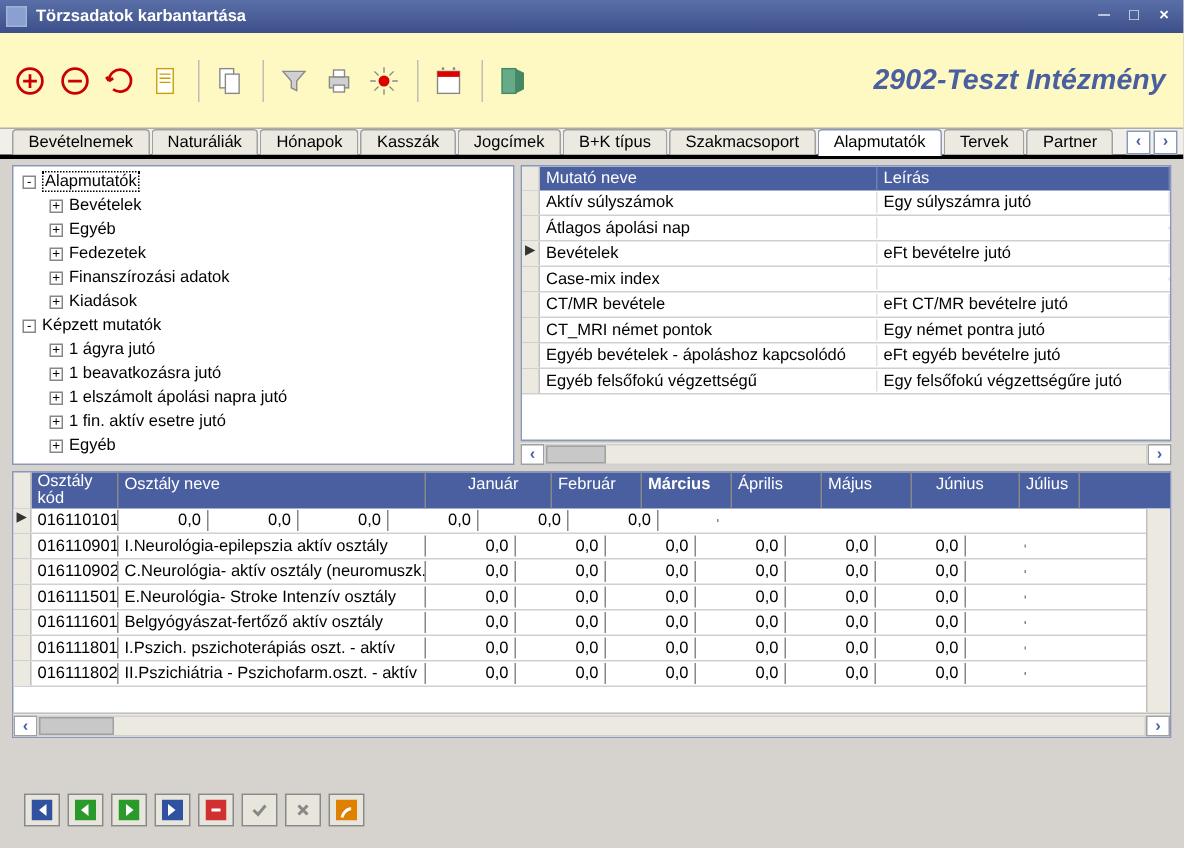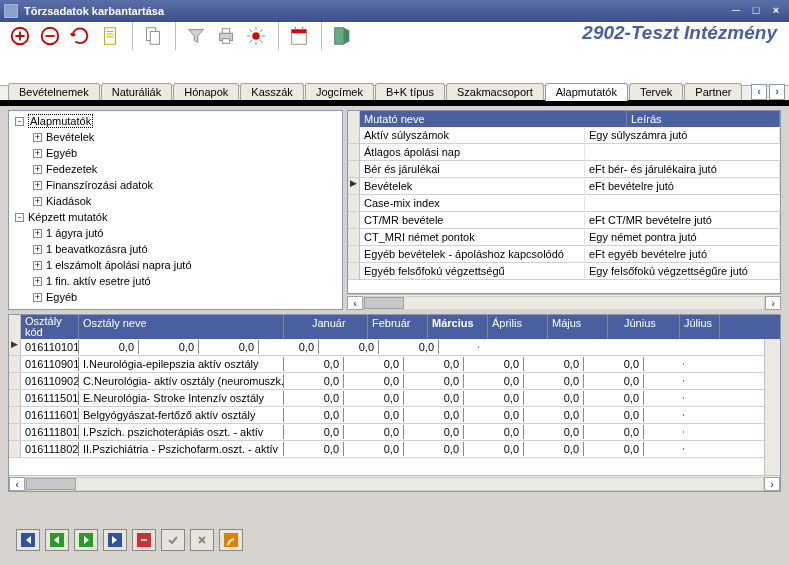--- a/index.html
+++ b/index.html
@@ -3,30 +3,30 @@
 <meta charset="utf-8">
 <style>
 * { box-sizing: border-box; margin: 0; padding: 0; font-family: Tahoma, Arial, sans-serif; font-size: 11px; }
 body { background: #d6d3ce; width: 789px; height: 565px; overflow: hidden; }
 
 .titlebar { background: linear-gradient(#5a6fa8,#3d4f8a); height: 22px; display: flex; align-items: center; padding: 0 4px; color: #fff; }
 .titlebar .icon { width: 14px; height: 14px; background: #8aa0d0; margin-right: 6px; border:1px solid #fff3; }
 .titlebar .title { flex: 1; font-weight: bold; }
 .titlebar .wbtn { width: 18px; height: 14px; margin-left: 2px; text-align: center; line-height: 12px; color: #fff; cursor: pointer; font-weight: bold; }
 
-.toolbar { height: 64px; background: #ffffff; border-bottom: 1px solid #b0aea4; display: flex; padding: 0 6px; }
+.toolbar { height: 64px; background: #fef9c3; border-bottom: 1px solid #b0aea4; display: flex; align-items: center; padding: 0 6px; }
 .toolbar .tbtn { width: 28px; height: 28px; margin-right: 2px; display:flex; align-items:center; justify-content:center; border:1px solid transparent; cursor:pointer; }
 .toolbar svg { width:22px; height:22px; }
 .toolbar .sep { width:1px; height:28px; background:#c0beb4; margin:0 6px; }
 .headright { margin-left:auto; text-align:right; padding-right:6px; }
 .headright .inst { color:#4a5fa0; font-size:19px; font-style:italic; font-weight:bold; }
 .headright .sub { color:#8a0000; font-size:12px; font-weight:bold; display:inline-block; margin-right:10px; }
 .headright .yr { color:#4a5fa0; font-size:19px; font-style:italic; font-weight:bold; display:inline-block; }
 
-.tabs { display:flex; align-items:flex-end; height:20px; background:#f0efe9; padding-left:8px; border-bottom:6px solid #000000; }
+.tabs { display:flex; align-items:flex-end; height:20px; background:#f0efe9; padding-left:8px; border-bottom:3px solid #000000; }
 .tab { padding:2px 10px; border:1px solid #a0a0a0; border-bottom:none; background:#ece9e1; margin-right:1px; border-radius:3px 3px 0 0; cursor:pointer; }
 .tab.active { background:#fff; border-color:#8a98b8; padding-bottom:3px; position:relative; top:1px; }
 .tabnav { margin-left:auto; display:flex; gap:2px; padding-right:4px; }
 .tabnav .nbtn { width:16px; height:16px; border:1px solid #8a98b8; background:#fff; text-align:center; line-height:12px; color:#4a5fa0; cursor:pointer; font-weight:bold; }
 
 .content { padding:4px 8px 0 8px; }
 
 .upper { display:flex; gap:4px; height:200px; }
 .tree { width:335px; background:#fff; border:1px solid #8a98b8; overflow:auto; padding:2px; }
 .tree .nd { display:flex; align-items:center; height:16px; }
@@ -205,38 +205,33 @@
         </div>
         <div class="nd" style="padding-left: 22px;">
           <span class="exp">+</span>
           <span class="lbl">Egyéb</span>
         </div>
       </div>
     <div class="grid1wrap">
       <div class="grid1">
         <div class="ghead">
           <div class="rowmark"></div>
-          <div class="gc" style="width:267px">Mutató neve</div>
+          <div class="gc" style="width:225px">Mutató neve</div>
           <div class="gc" style="flex:1">Leírás</div>
         </div>
         <div class="gbody" id="g1body">
             <div class="grow">
               <div class="rowmark"></div>
               <div class="rc" style="width:225px">Aktív súlyszámok</div>
               <div class="rc" style="flex:1">Egy súlyszámra jutó</div>
             </div>
             <div class="grow">
               <div class="rowmark"></div>
               <div class="rc" style="width:225px">Átlagos ápolási nap</div>
               <div class="rc" style="flex:1"></div>
-            </div>
-            <div class="grow">
-              <div class="rowmark"></div>
-              <div class="rc" style="width:225px">Bér és járulékai</div>
-              <div class="rc" style="flex:1">eFt bér- és járulékaira jutó</div>
             </div>
             <div class="grow">
               <div class="rowmark">▶</div>
               <div class="rc" style="width:225px">Bevételek</div>
               <div class="rc" style="flex:1">eFt bevételre jutó</div>
             </div>
             <div class="grow">
               <div class="rowmark"></div>
               <div class="rc" style="width:225px">Case-mix index</div>
               <div class="rc" style="flex:1"></div>

